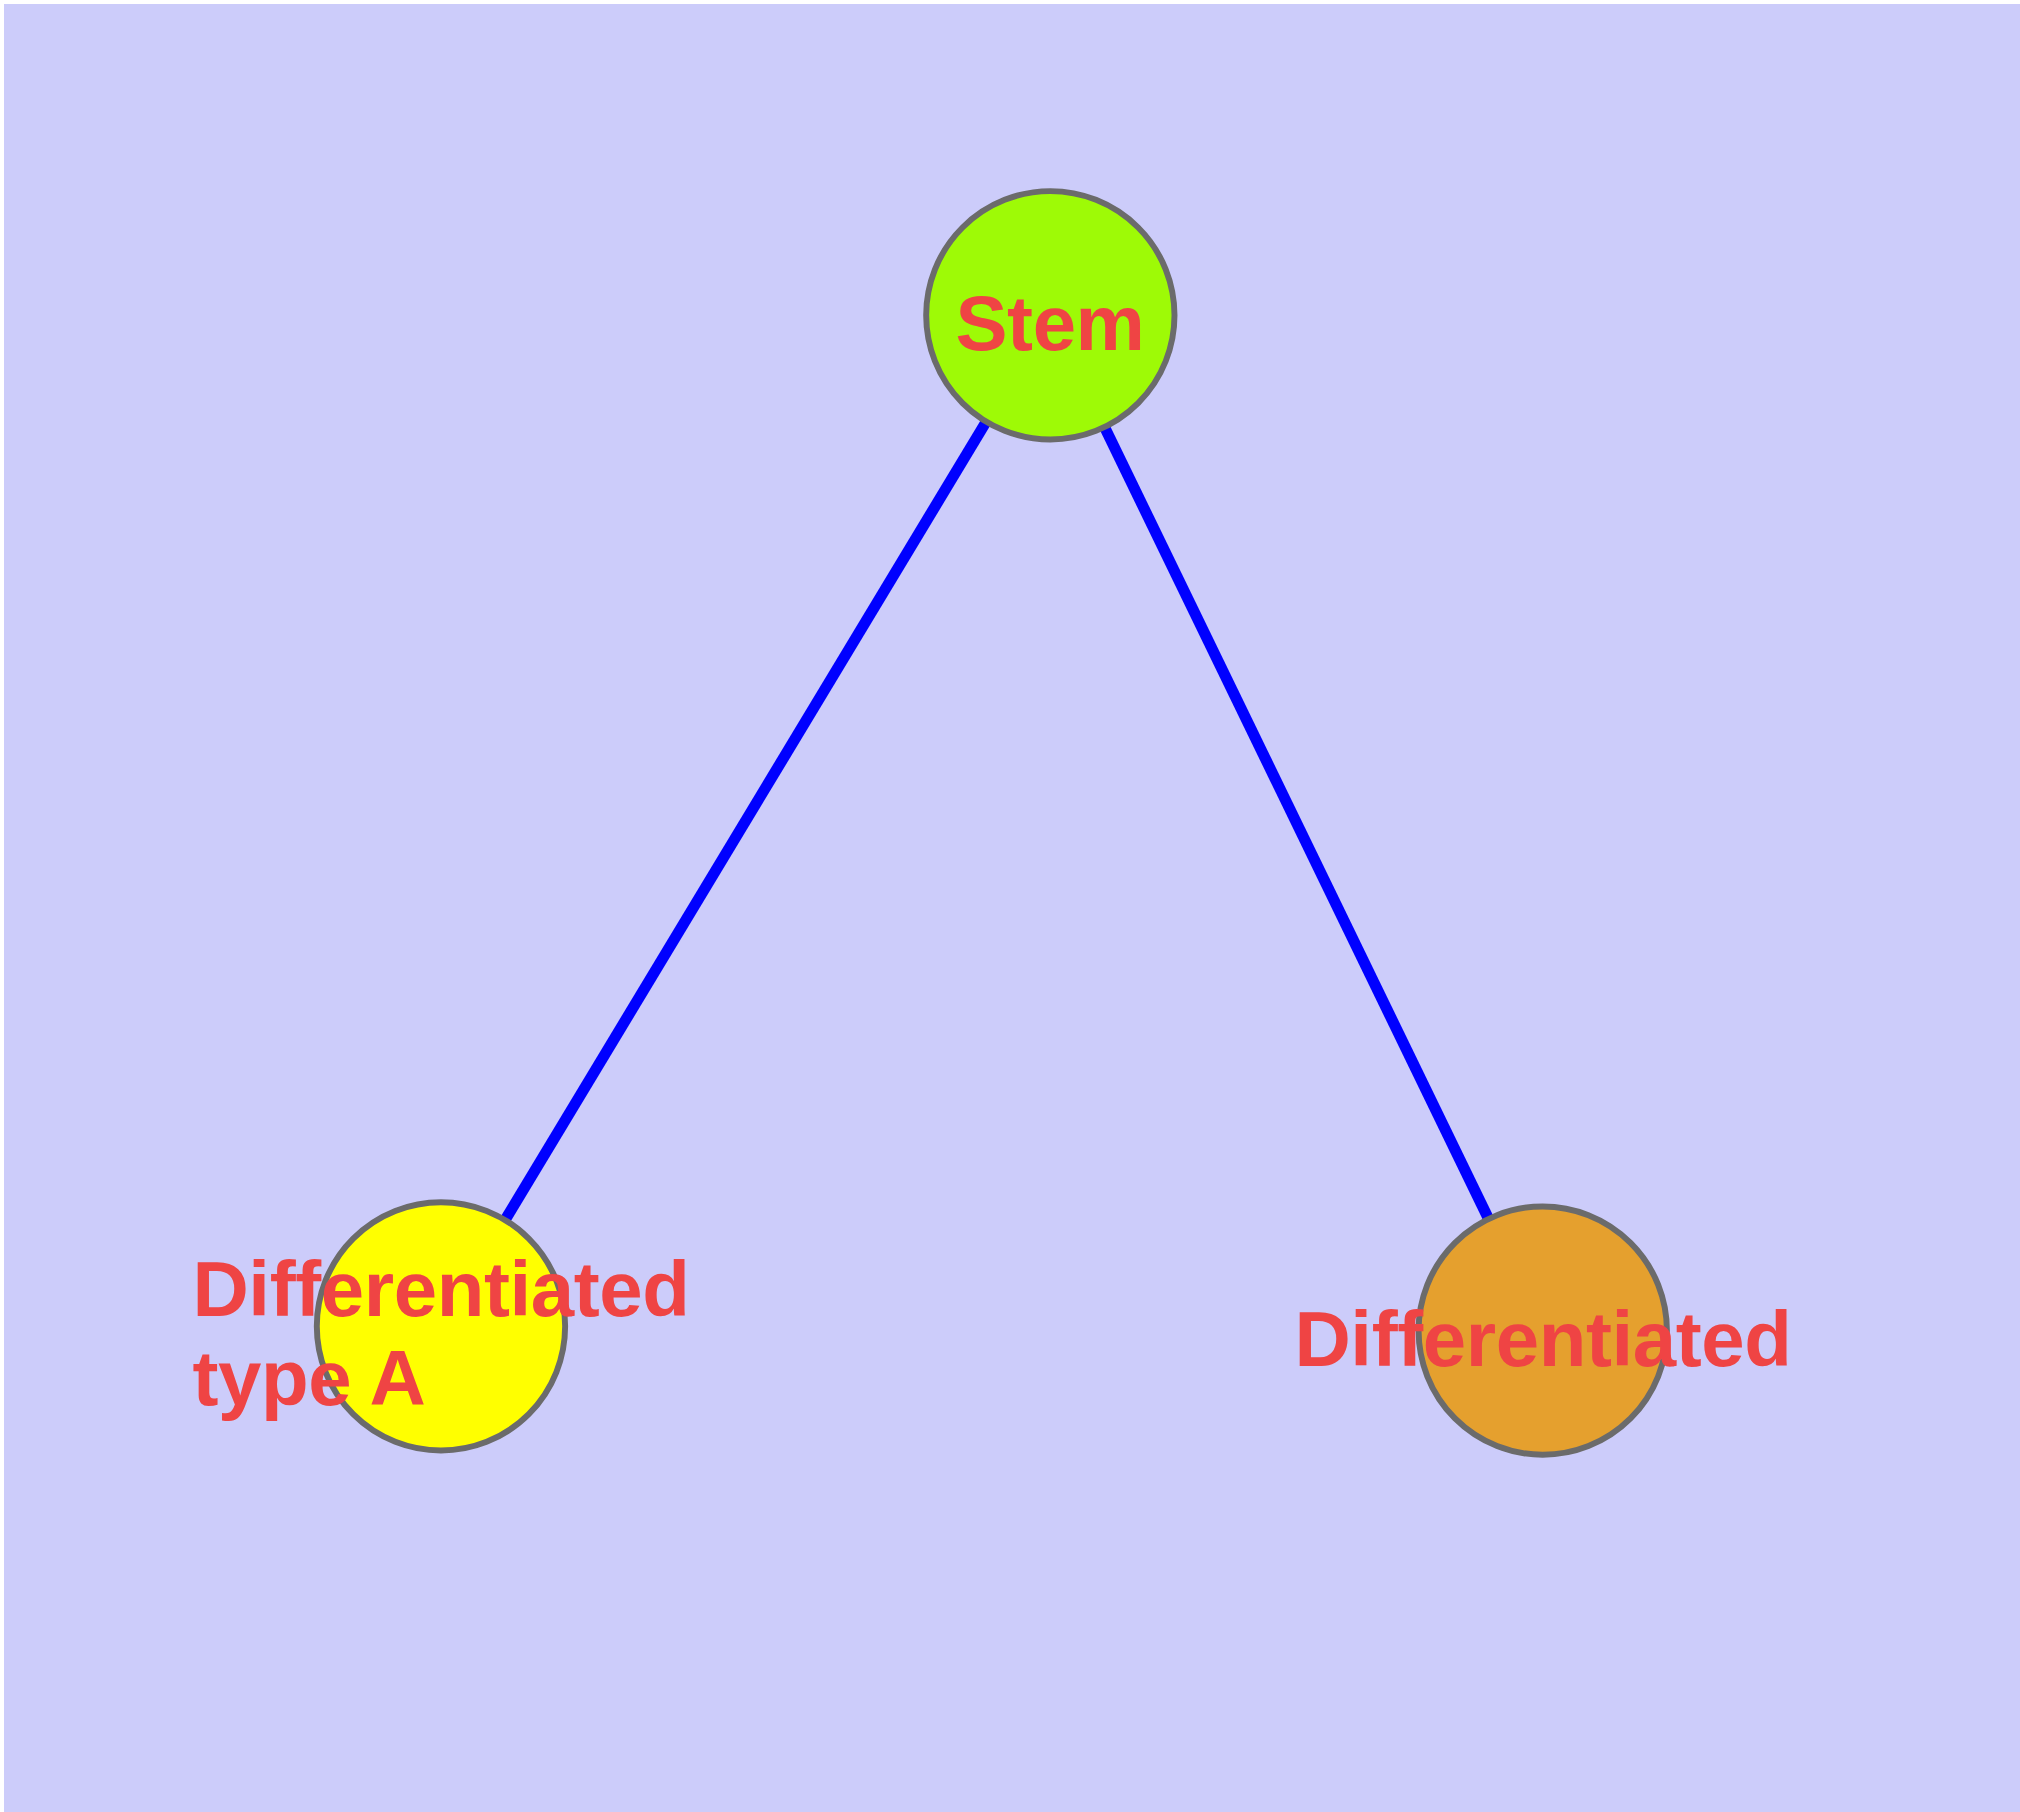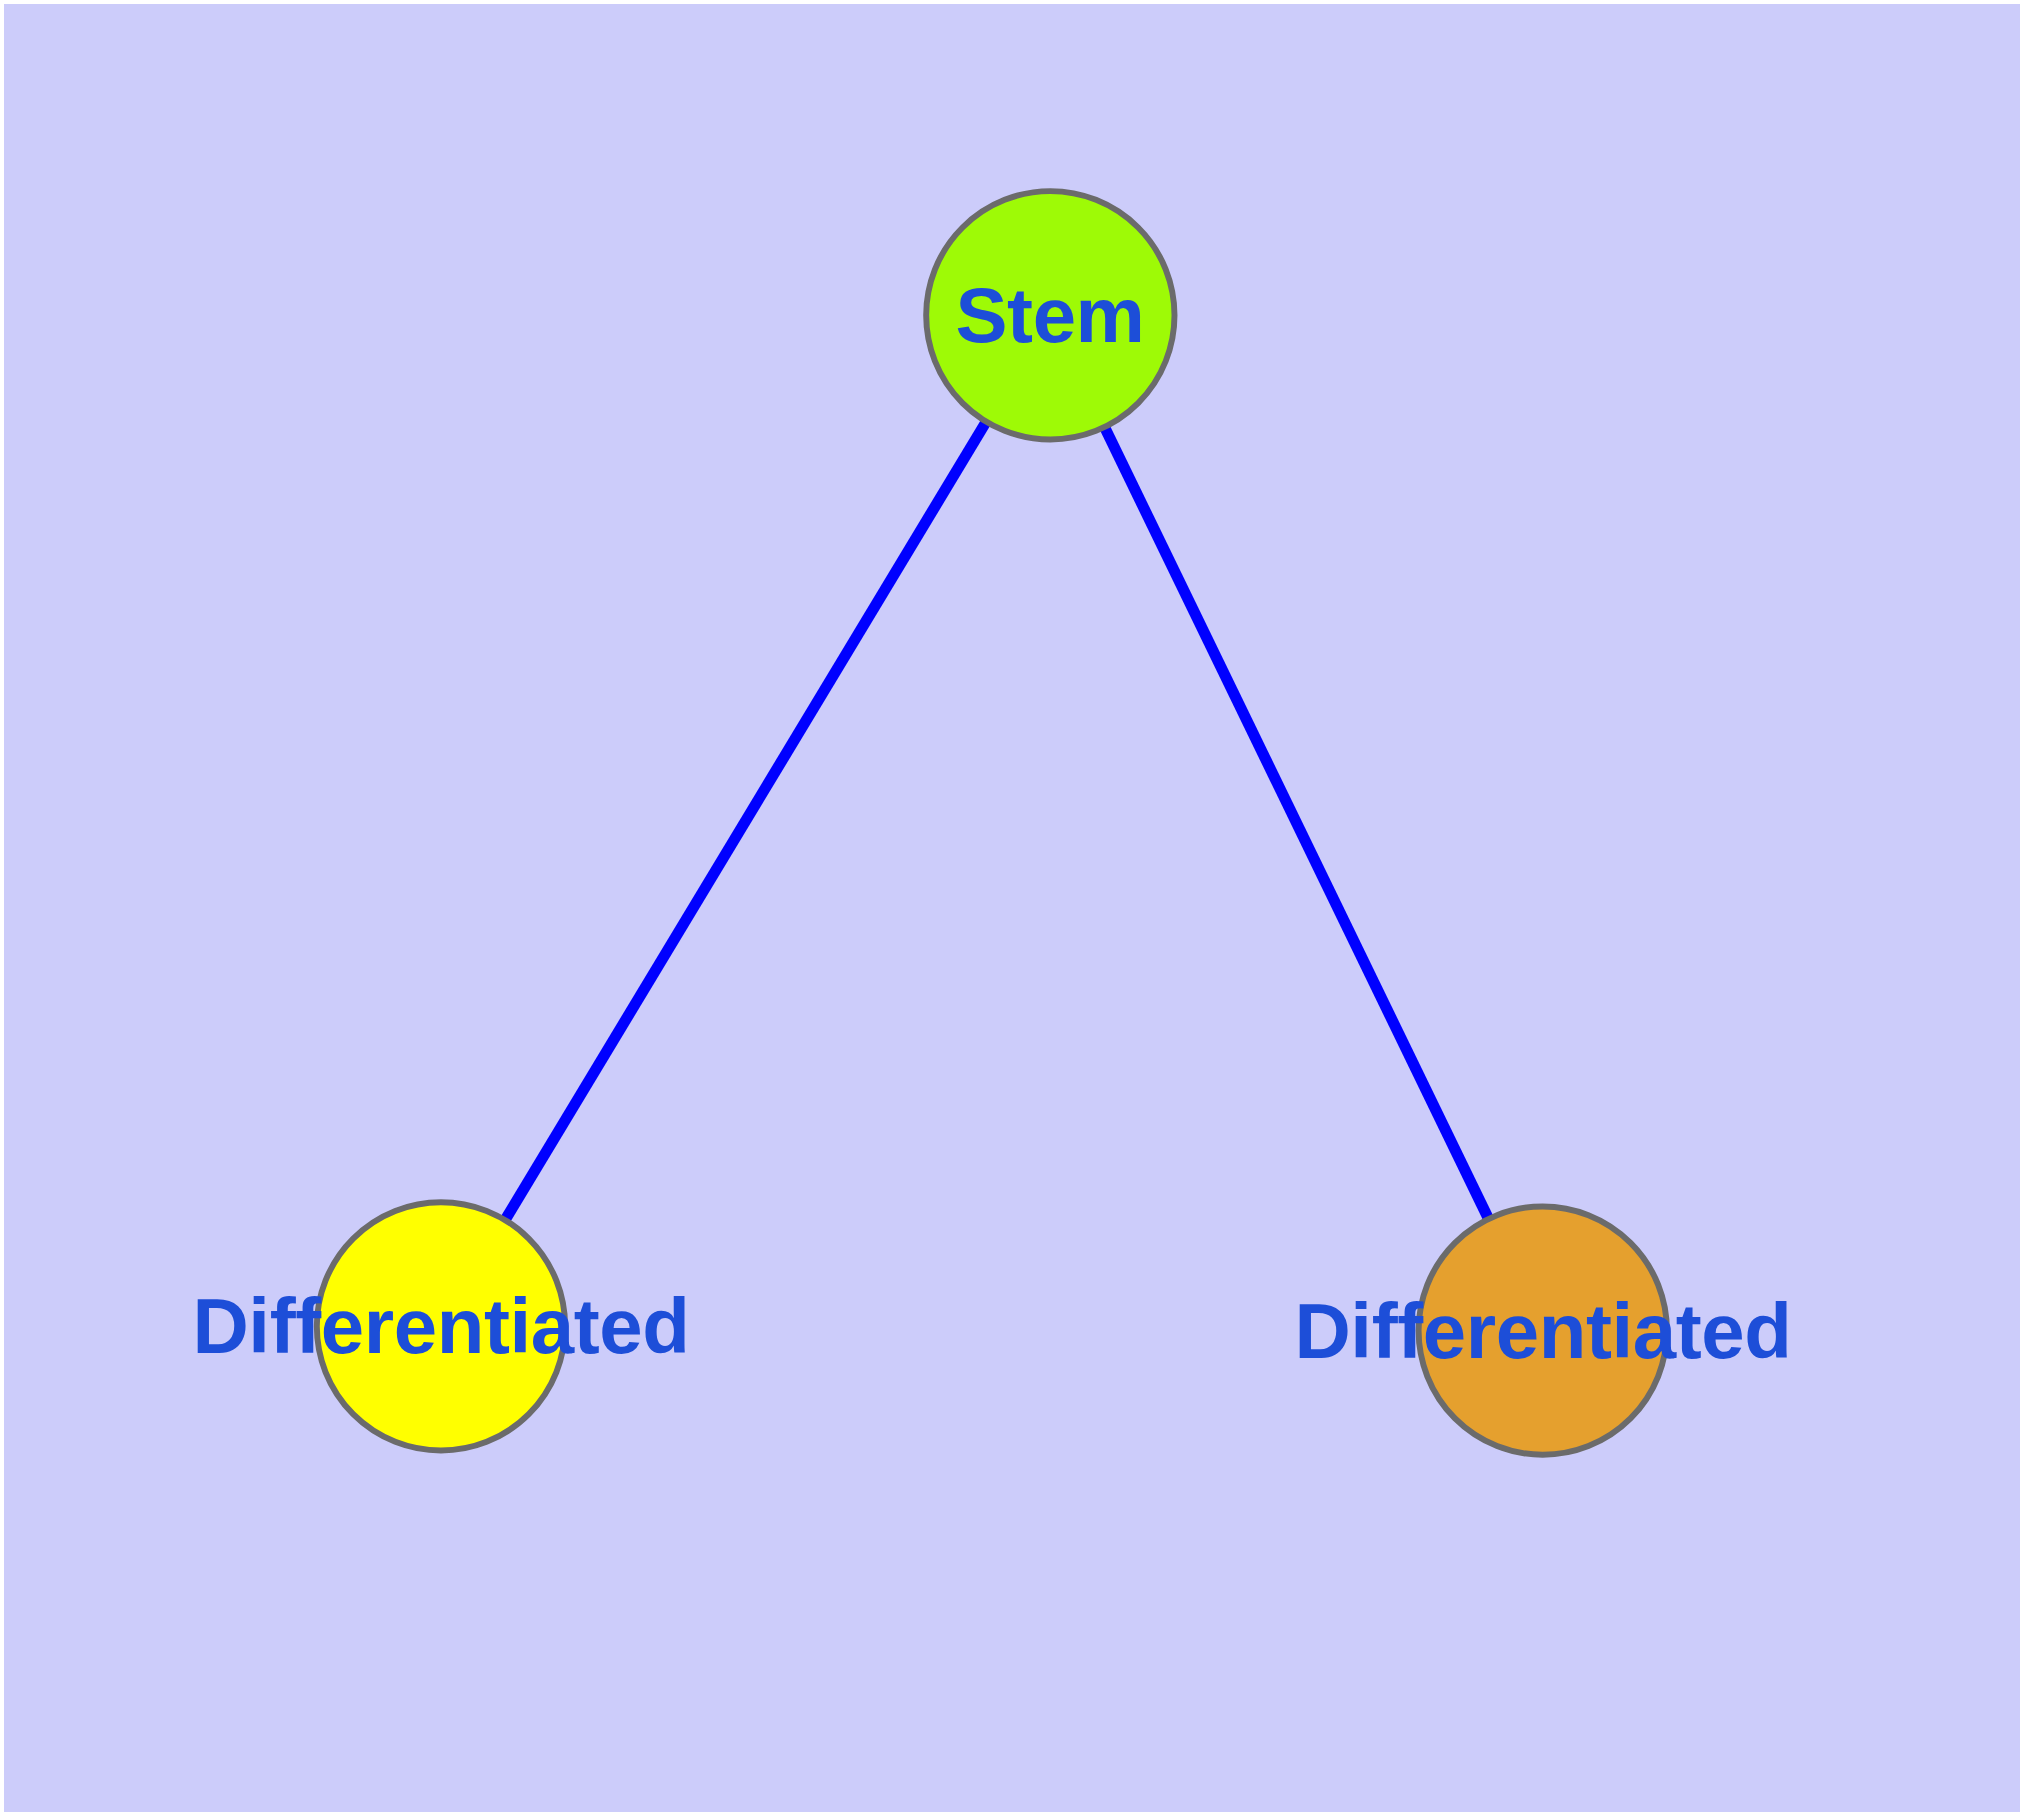--- a/index.html
+++ b/index.html
@@ -27,26 +27,27 @@
     position: absolute;
     left: 0;
     top: 0;
     width: 2021px;
     height: 1812px;
     display: block;
   }
   .node-label {
     position: absolute;
     font-weight: bold;
-    color: #1d4ed8;
+    color: #ef4444;
     white-space: pre;
     line-height: 1.14;
     letter-spacing: -0.4px;
     pointer-events: none;
     transform: translate(-50%, -50%);
+    margin-top: 8px;
   }
   .label-line { display: block; }
 </style>
 </head>
 <body>
 
 <div id="canvas">
   <div id="graph-surface"></div>
 
   <svg id="graph-svg" viewBox="0 0 2384 2138">
@@ -56,17 +57,17 @@
       </g>
     <g id="nodes-layer">
         <circle cx="1239" cy="372" r="146.5" fill="#9efa06" stroke="#6b6b6b" stroke-width="7"></circle>
         <circle cx="520" cy="1565" r="146.5" fill="#ffff00" stroke="#6b6b6b" stroke-width="7"></circle>
         <circle cx="1820" cy="1570" r="146.5" fill="#e5a02e" stroke="#6b6b6b" stroke-width="7"></circle>
       </g>
   </svg>
 
   <div id="labels-layer">
       <div class="node-label" style="left: 1050px; top: 315px; font-size: 78px;"><span class="label-line">Stem</span></div>
-      <div class="node-label" style="left: 441px; top: 1326px; font-size: 78px;"><span class="label-line">Differentiated</span></div>
+      <div class="node-label" style="left: 441px; top: 1326px; font-size: 78px;"><span class="label-line">Differentiated</span><span class="label-line">type A</span></div>
       <div class="node-label" style="left: 1543px; top: 1331px; font-size: 78px;"><span class="label-line">Differentiated</span></div>
     </div>
 </div>
 
 
 </body></html>

